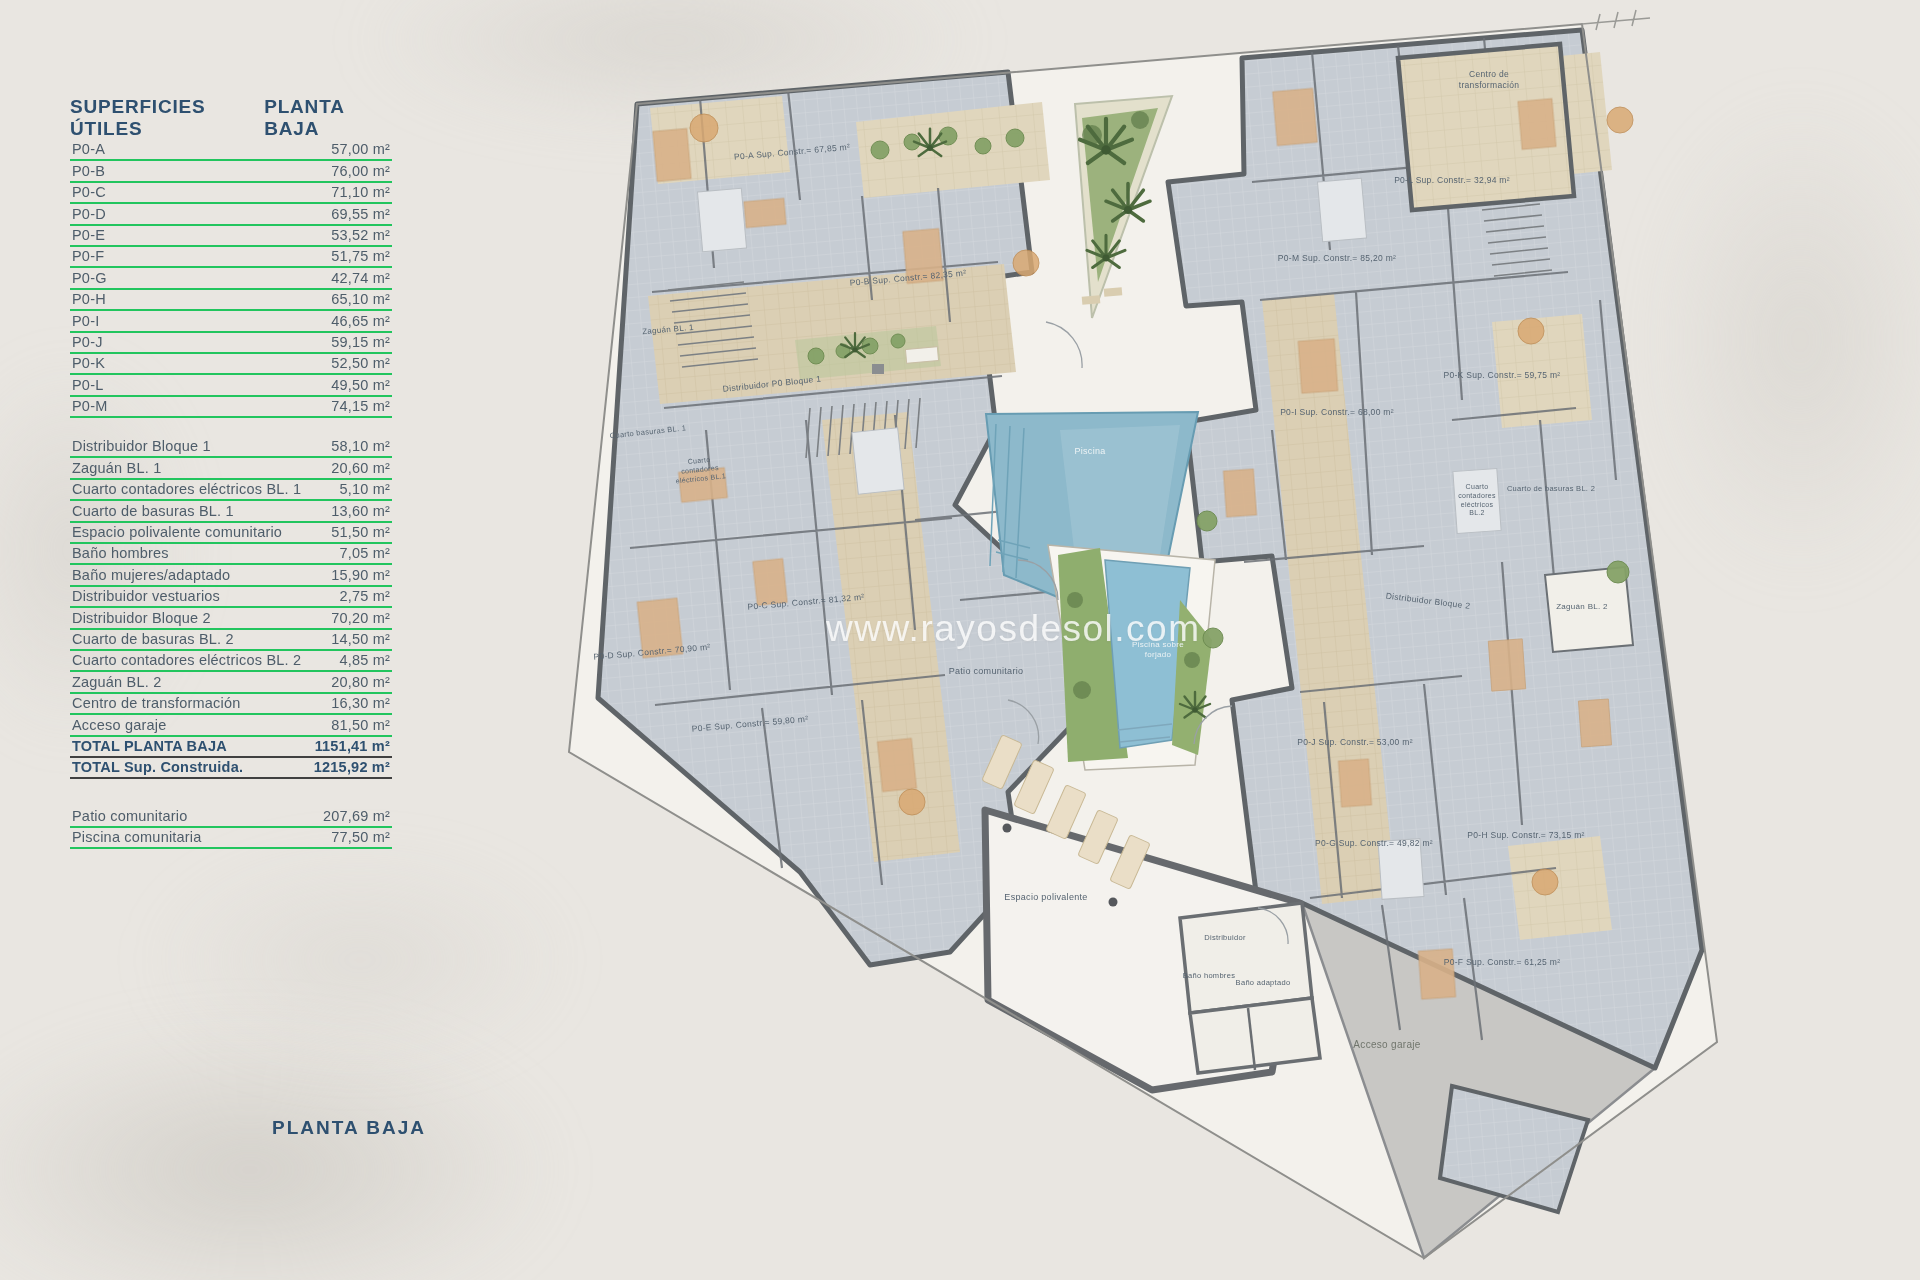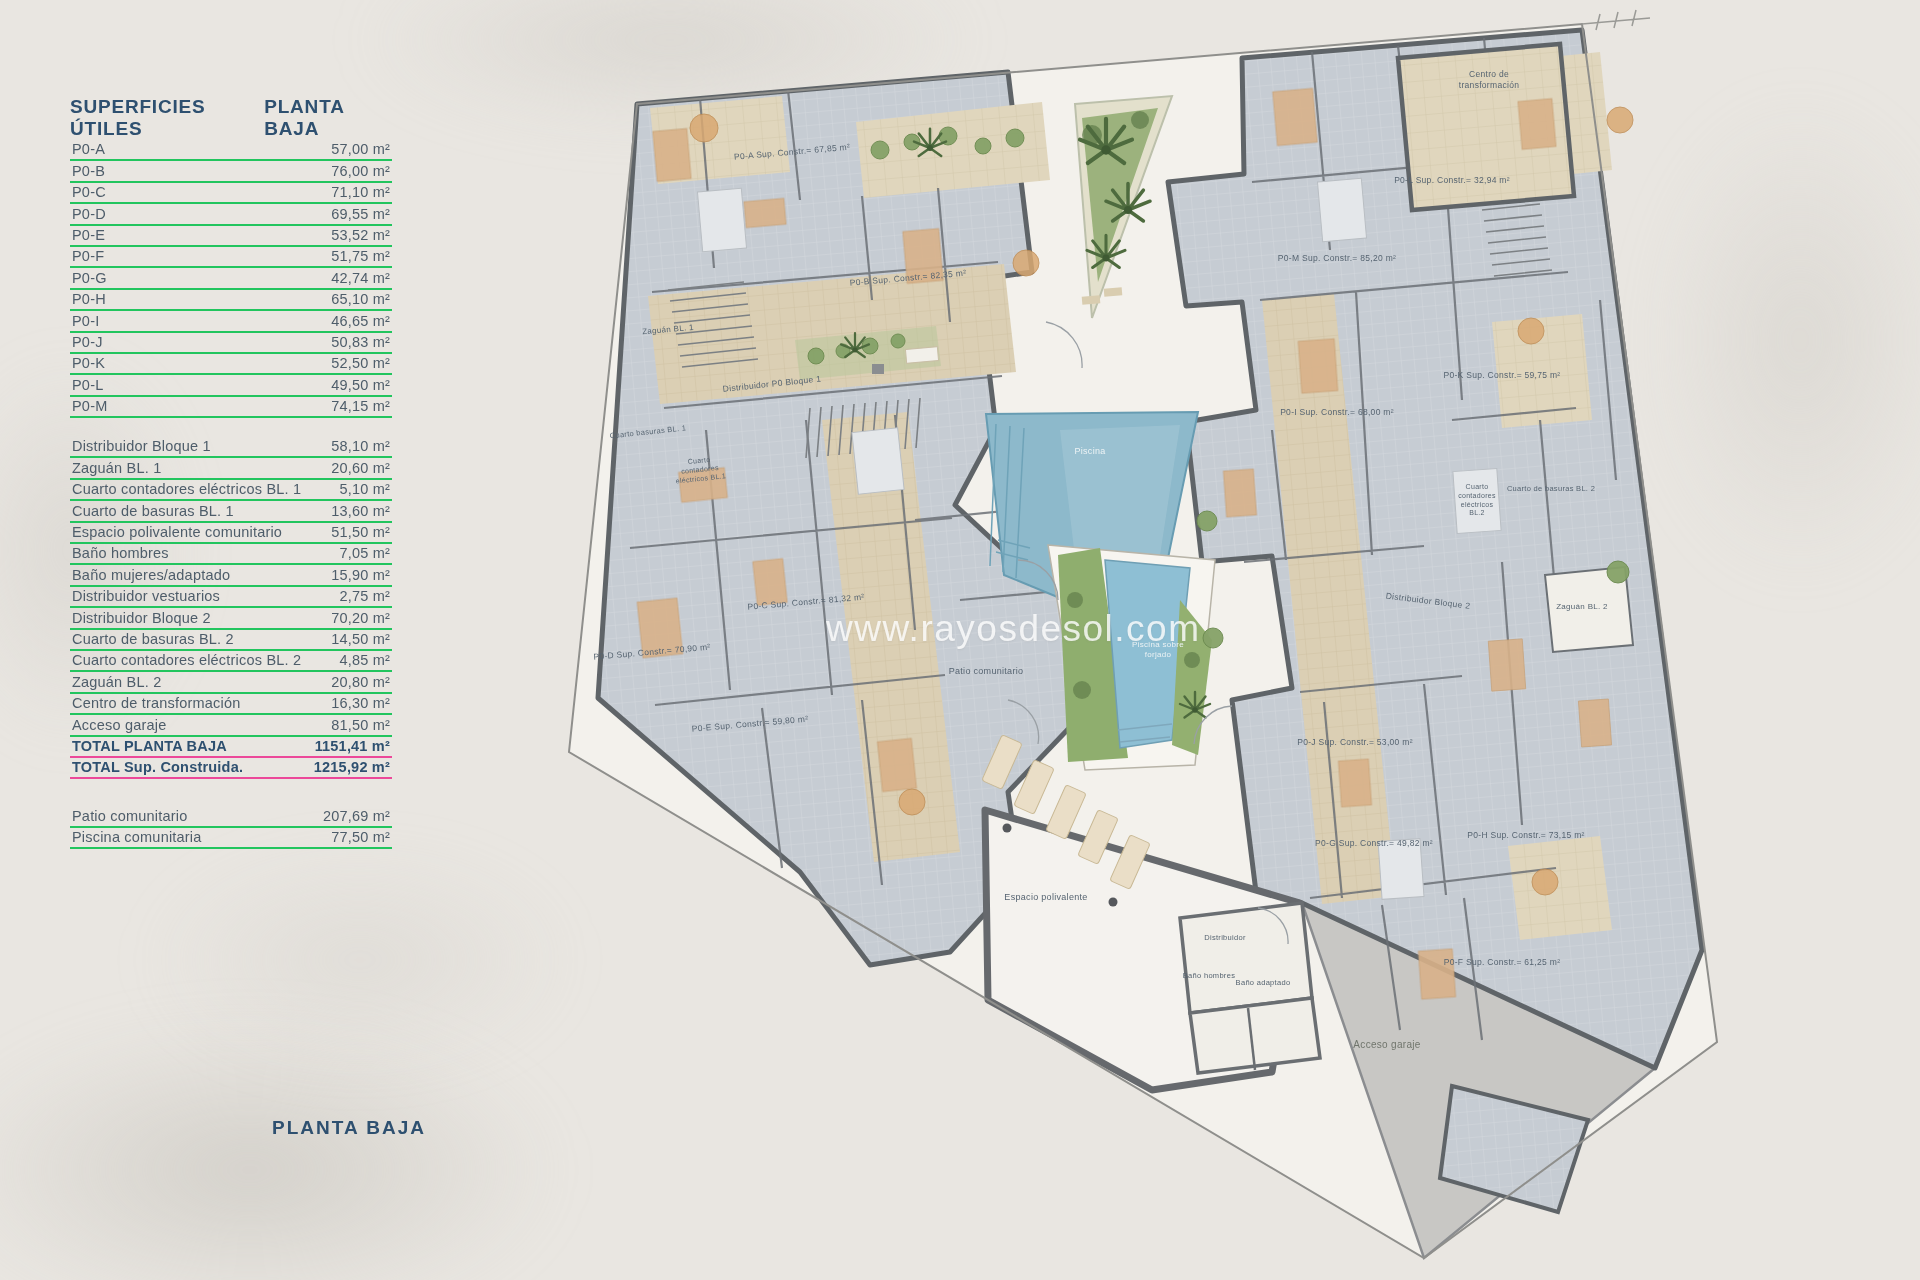--- a/index.html
+++ b/index.html
@@ -10,21 +10,21 @@
   
   #areas-table{position:absolute;left:70px;top:96px;width:322px;z-index:4;}
   .thead{display:flex;justify-content:space-between;color:#2e5070;font-size:19px;
          font-weight:bold;letter-spacing:.8px;}
   .tsection{width:100%;}
   #rows-common{margin-top:19px;}
   #rows-outdoor{margin-top:27px;}
   .trow{display:flex;justify-content:space-between;align-items:flex-end;
         border-bottom:2px solid #22c55e;height:21.4px;font-size:14.5px;
         color:#4e5d6a;letter-spacing:.2px;box-sizing:border-box;padding:0 2px 2px 2px;}
-  .trow.total{color:#2e5070;font-weight:bold;border-bottom:2px solid #ec4899;}
+  .trow.total{color:#2e5070;font-weight:bold;border-bottom:2px solid #404040;}
   .tvalue{white-space:nowrap;}
   
   #plan-labels-layer{position:absolute;left:0;top:0;width:1920px;height:1280px;z-index:5;pointer-events:none;}
   .plan-label{position:absolute;font-size:8.5px;color:#566471;letter-spacing:.3px;
               white-space:pre-line;text-align:center;line-height:1.25;}
   #watermark{position:absolute;left:826px;top:608px;z-index:6;font-size:37px;
              color:rgba(255,255,255,.8);letter-spacing:1.5px;
              text-shadow:0 1px 2px rgba(120,120,120,.12);}
   #bottom-title{position:absolute;left:272px;top:1117px;z-index:4;color:#2e5070;
                 font-size:19px;font-weight:bold;letter-spacing:2px;}
@@ -286,21 +286,21 @@
         <div class="trow">
           <span class="tlabel">P0-H</span>
           <span class="tvalue">65,10 m²</span>
         </div>
         <div class="trow">
           <span class="tlabel">P0-I</span>
           <span class="tvalue">46,65 m²</span>
         </div>
         <div class="trow">
           <span class="tlabel">P0-J</span>
-          <span class="tvalue">50,83 m²</span>
+          <span class="tvalue">59,15 m²</span>
         </div>
         <div class="trow">
           <span class="tlabel">P0-K</span>
           <span class="tvalue">52,50 m²</span>
         </div>
         <div class="trow">
           <span class="tlabel">P0-L</span>
           <span class="tvalue">49,50 m²</span>
         </div>
         <div class="trow">

